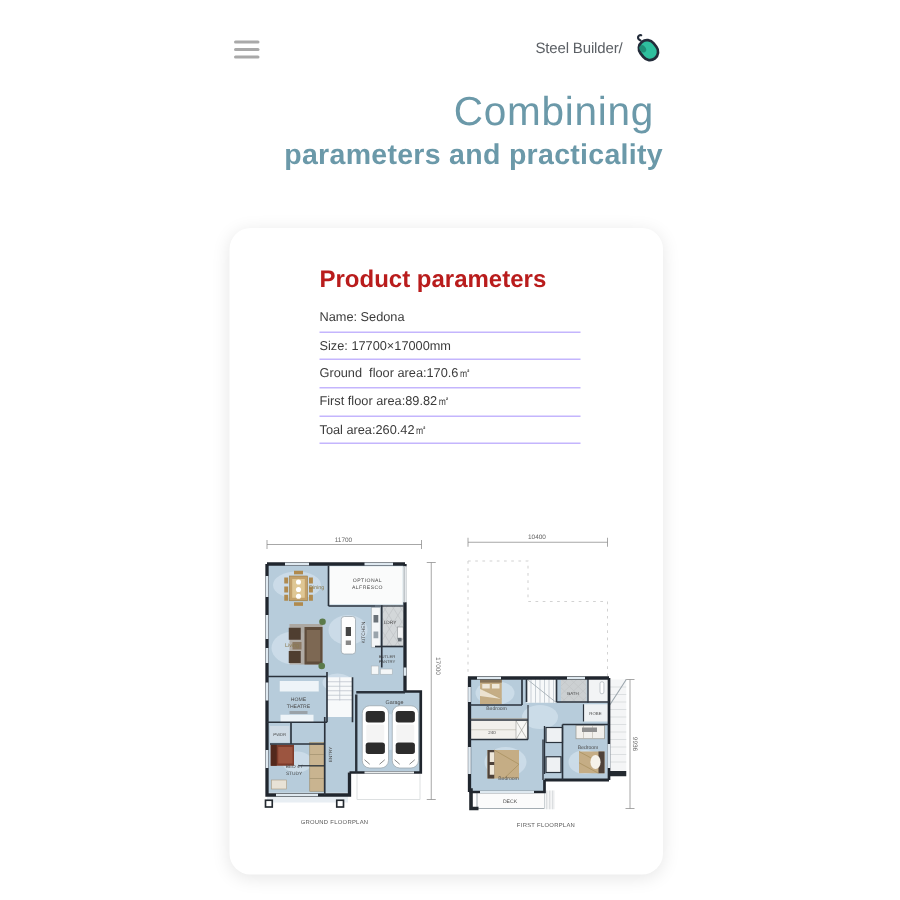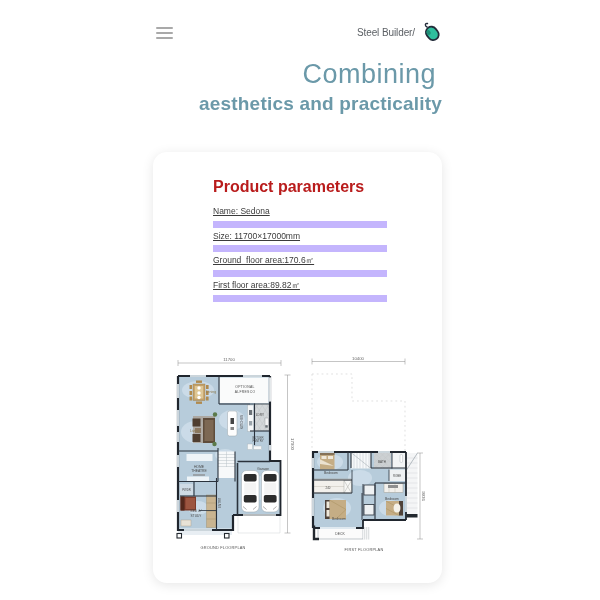--- a/index.html
+++ b/index.html
@@ -6,21 +6,21 @@
   body{width:600px;height:600px;background:#ffffff;font-family:"Liberation Sans",sans-serif;overflow:hidden;}
   .page{position:relative;width:600px;height:600px;background:#ffffff;}
   .menu{position:absolute;left:156px;top:27px;width:17px;}
   .menu div{height:2px;background:#a9a9a9;border-radius:1px;margin-bottom:3px;}
   .brand{position:absolute;top:26.5px;right:185px;font-size:10px;color:#5c6065;letter-spacing:-0.1px;}
   .h1{position:absolute;top:59px;right:164px;font-size:27px;font-weight:normal;color:#6b99a9;letter-spacing:0.5px;}
   .h2{position:absolute;top:93px;right:158px;font-size:19px;font-weight:bold;color:#6b99a9;letter-spacing:0.2px;}
   .card{position:absolute;left:153px;top:152px;width:289px;height:431px;background:#ffffff;border-radius:14px;box-shadow:0 2px 12px rgba(0,0,0,0.10);}
   .ptitle{position:absolute;left:213px;top:178px;font-size:16px;font-weight:bold;color:#b91c1c;}
   .ptable{position:absolute;left:213px;top:203px;width:174px;}
-  .prow{height:17.7px;line-height:17.7px;border-bottom:7px solid #c4b5fd;font-size:8.5px;color:#3b3b3b;text-decoration:underline;}
+  .prow{height:17.7px;line-height:17.7px;border-bottom:1px solid #c4b5fd;font-size:8.5px;color:#3b3b3b;}
 </style>
 </head>
 <body>
 <div class="page">
 
   <div class="menu">
       <div></div>
       <div></div>
       <div></div>
     </div>
@@ -30,31 +30,32 @@
   <svg style="position:absolute;left:420px;top:20px" width="24" height="24" viewBox="0 0 24 24">
     <g transform="rotate(-38 12 13)">
       <rect x="6.5" y="6.5" width="11" height="14" rx="5.5" fill="#2fbf9e" stroke="#232c3a" stroke-width="1.8"></rect>
       <ellipse cx="9.5" cy="10.5" rx="2" ry="2.6" fill="#1f8f77"></ellipse>
     </g>
     <path d="M7,7 C4.5,6 5,3 7.5,3.5" fill="none" stroke="#232c3a" stroke-width="1.4" stroke-linecap="round"></path>
   </svg>
 
   <div class="h1">Combining</div>
 
-  <div class="h2">aesthetics and practicality</div>
+  <div class="h2">parameters and practicality</div>
 
   <div class="card"></div>
 
   <div class="ptitle">Product parameters</div>
 
   <div class="ptable">
     <div class="prow">Name: Sedona</div>
-    <div class="prow">Size: 11700×17000mm</div>
+    <div class="prow">Size: 17700×17000mm</div>
     <div class="prow">Ground&nbsp; floor area:170.6㎡</div>
     <div class="prow">First floor area:89.82㎡</div>
+    <div class="prow">Toal area:260.42㎡</div>
   </div>
 
   <svg style="position:absolute;left:170px;top:352px" width="132" height="204" viewBox="170 352 132 204" font-family="Liberation Sans, sans-serif">
 
     <g stroke="#8a8a8a" stroke-width="0.5" fill="none">
       <line x1="178" y1="363" x2="281" y2="363"></line>
       <line x1="178" y1="360" x2="178" y2="366"></line>
       <line x1="281" y1="360" x2="281" y2="366"></line>
     </g>
     <text x="229" y="361" font-size="4.3" fill="#666" text-anchor="middle">11700</text>

